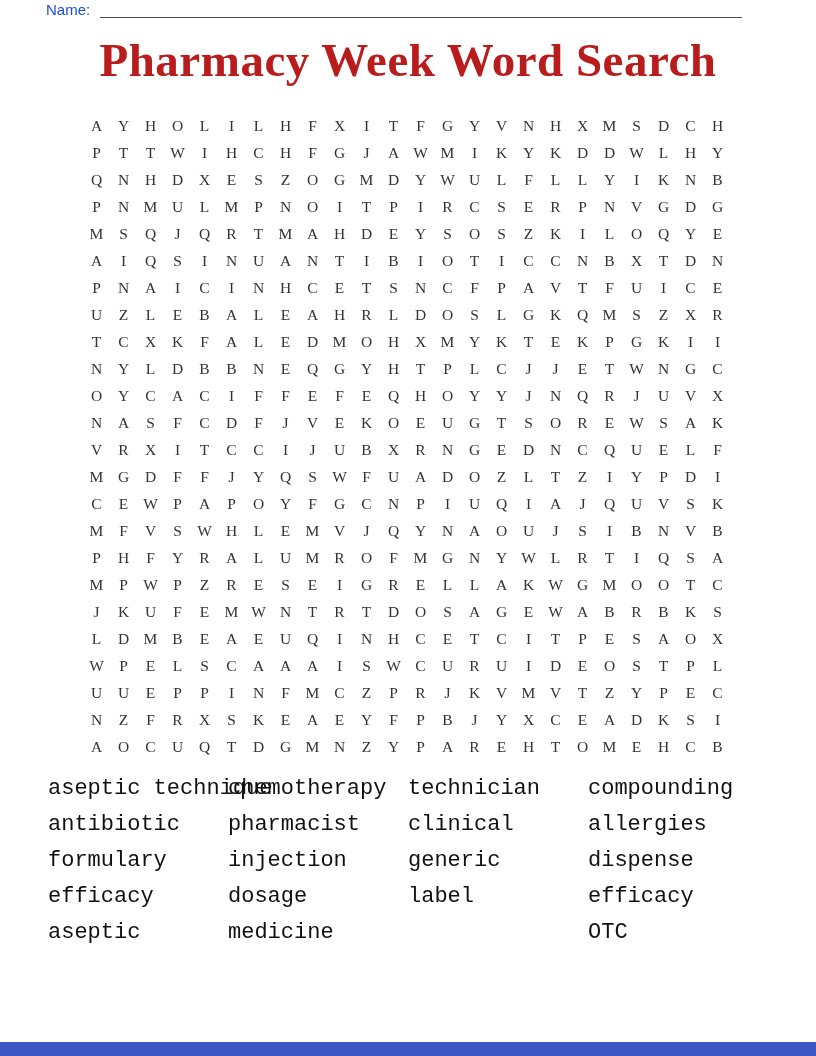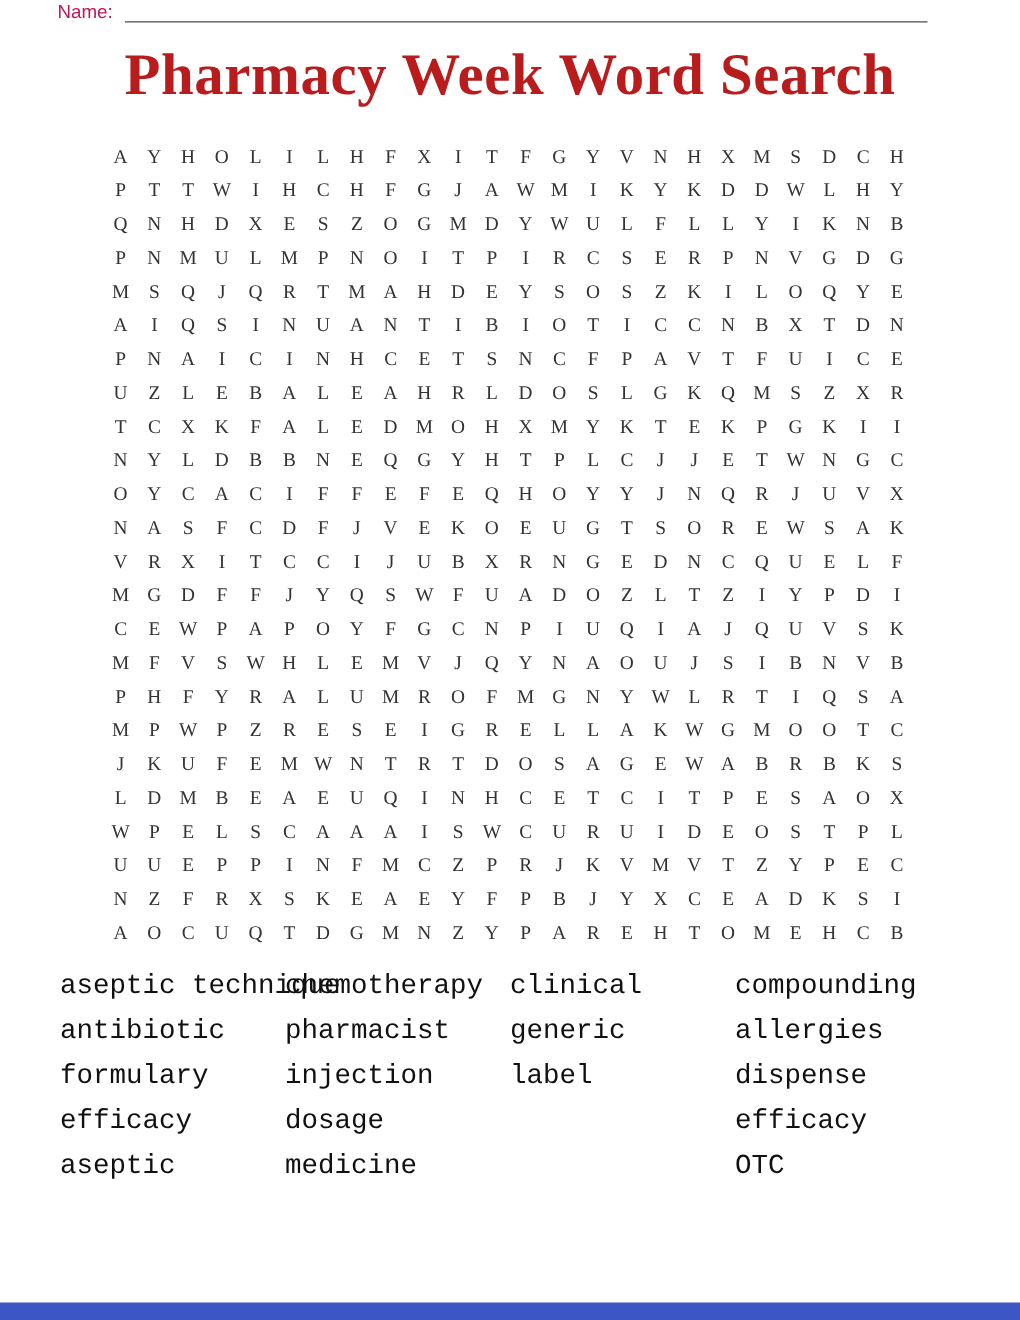--- a/index.html
+++ b/index.html
@@ -14,21 +14,21 @@
   .name-row {
     position: absolute;
     top: 0; left: 46px; right: 74px;
     height: 20px;
   }
   .name-label {
     position: absolute;
     top: 1px; left: 0;
     font-family: "Liberation Sans", sans-serif;
     font-size: 15px;
-    color: #be185d;
+    color: #1d4ed8;
   }
   .name-line {
     position: absolute;
     top: 17px; left: 54px; right: 0;
     border-bottom: 1.5px solid #4d4d4d;
   }
   .page-title {
     position: absolute;
     top: 30px; left: 0; right: 0;
     margin: 0;
@@ -722,20 +722,21 @@
         <div class="word-item">aseptic</div>
       </div>
       <div class="word-col">
         <div class="word-item">chemotherapy</div>
         <div class="word-item">pharmacist</div>
         <div class="word-item">injection</div>
         <div class="word-item">dosage</div>
         <div class="word-item">medicine</div>
       </div>
       <div class="word-col">
+        <div class="word-item">technician</div>
         <div class="word-item">clinical</div>
         <div class="word-item">generic</div>
         <div class="word-item">label</div>
       </div>
       <div class="word-col">
         <div class="word-item">compounding</div>
         <div class="word-item">allergies</div>
         <div class="word-item">dispense</div>
         <div class="word-item">efficacy</div>
         <div class="word-item">OTC</div>

